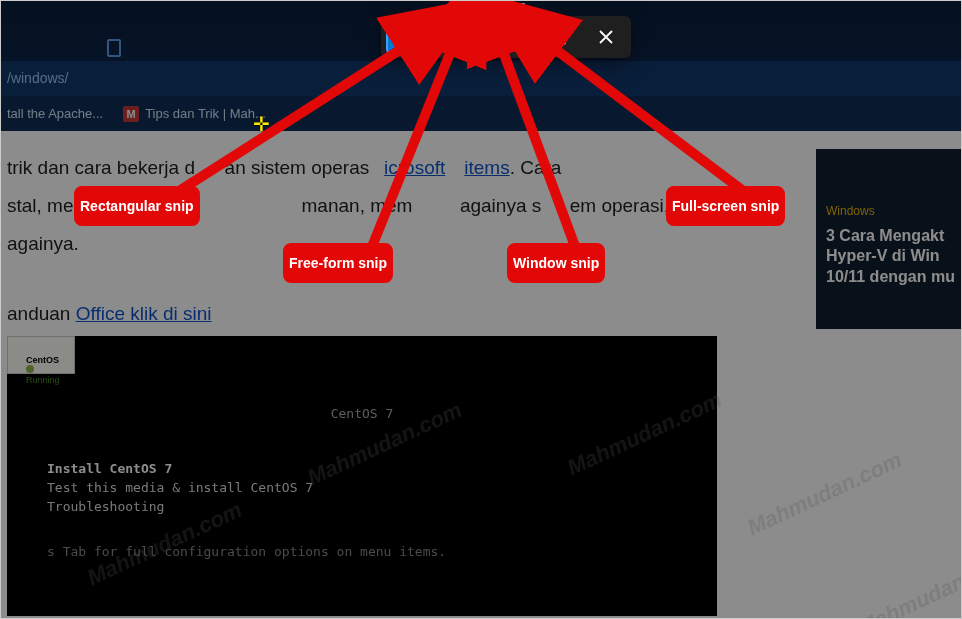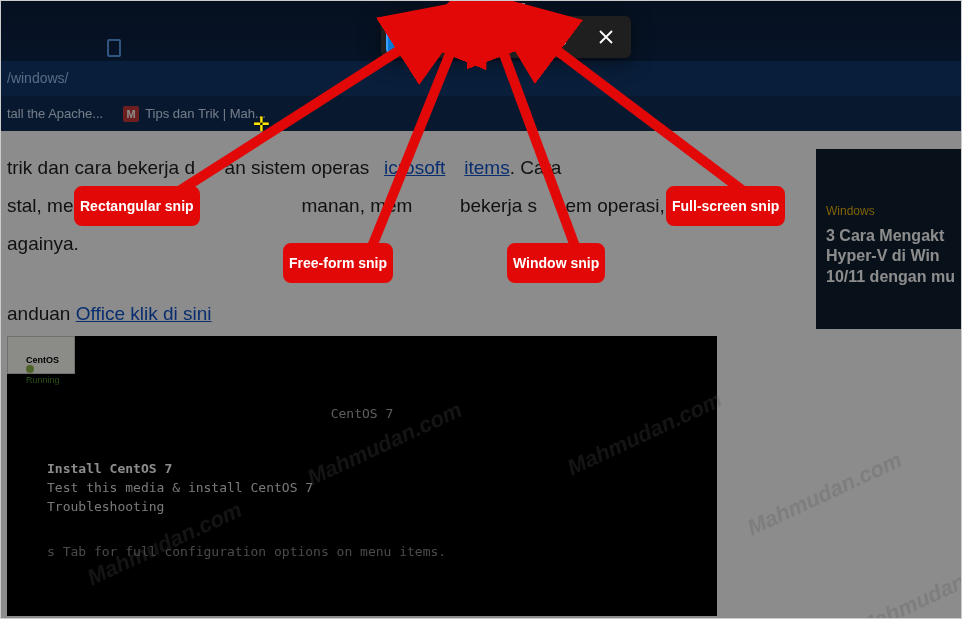--- a/index.html
+++ b/index.html
@@ -51,21 +51,21 @@
     <div class="bm-item">
         <span>tall the Apache...</span>
       </div>
     <div class="bm-item">
         <span class="bm-icon">M</span>
         <span>Tips dan Trik | Mah...</span>
       </div>
   </div>
   <div class="content">
     <div><span> trik dan cara bekerja d</span><span style="opacity:0"> xx </span><span>an sistem operas</span><span style="opacity:0"> x</span><a href="#">icrosoft</a><span style="opacity:0">xx</span><a href="#">items</a><span>. Cara</span></div>
-    <div><span>stal, me</span><span style="opacity:0">xxxxxxxxxxxxxxxxxxxxxxxx</span><span>manan, mem</span><span style="opacity:0">xxxxx</span><span>bekerja s</span><span style="opacity:0">xxx</span><span>em operasi,</span></div>
+    <div><span>stal, me</span><span style="opacity:0">xxxxxxxxxxxxxxxxxxxxxxxx</span><span>manan, mem</span><span style="opacity:0">xxxxx</span><span>againya s</span><span style="opacity:0">xxx</span><span>em operasi,</span></div>
     <div>againya.</div>
     <div style="margin-top:32px"><span>anduan </span><a href="#">Office klik di sini</a></div>
   </div>
   <div class="centos-badge">
     <div style="font-weight:bold">CentOS</div>
     <div><span class="dot"></span><span class="g">Running</span></div>
   </div>
   <div class="terminal">
     <div class="title">CentOS 7</div>
     <div class="opt" style="color:#fff;font-weight:bold">Install CentOS 7</div>

